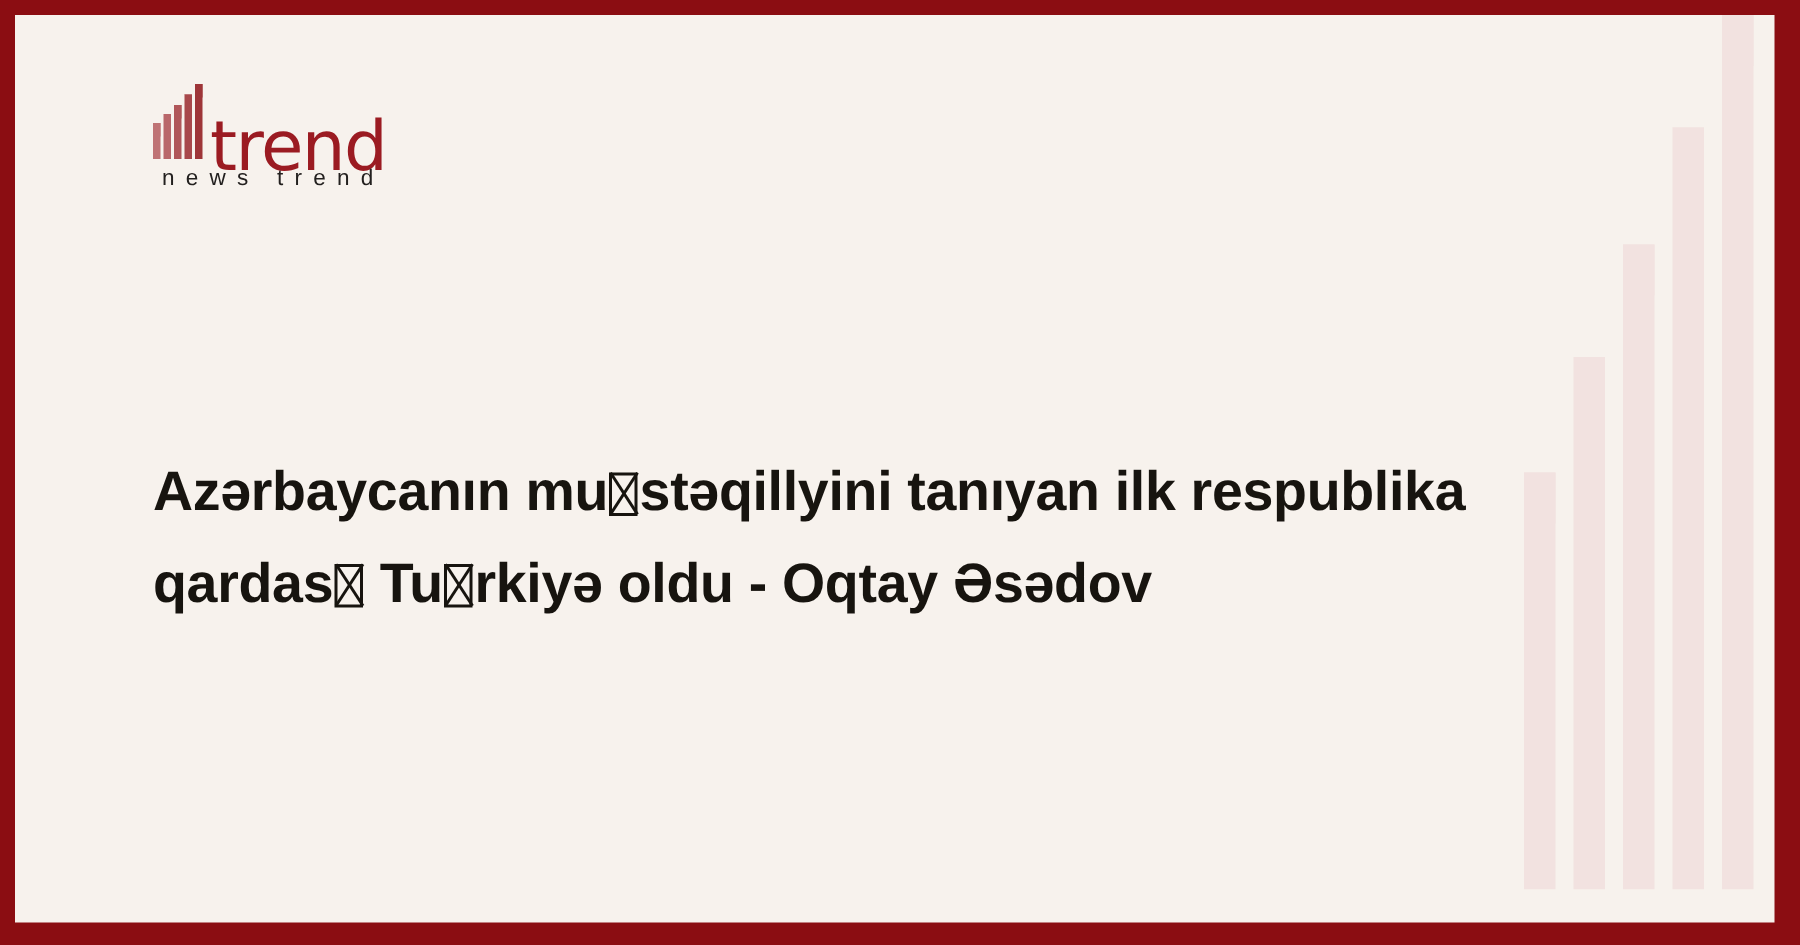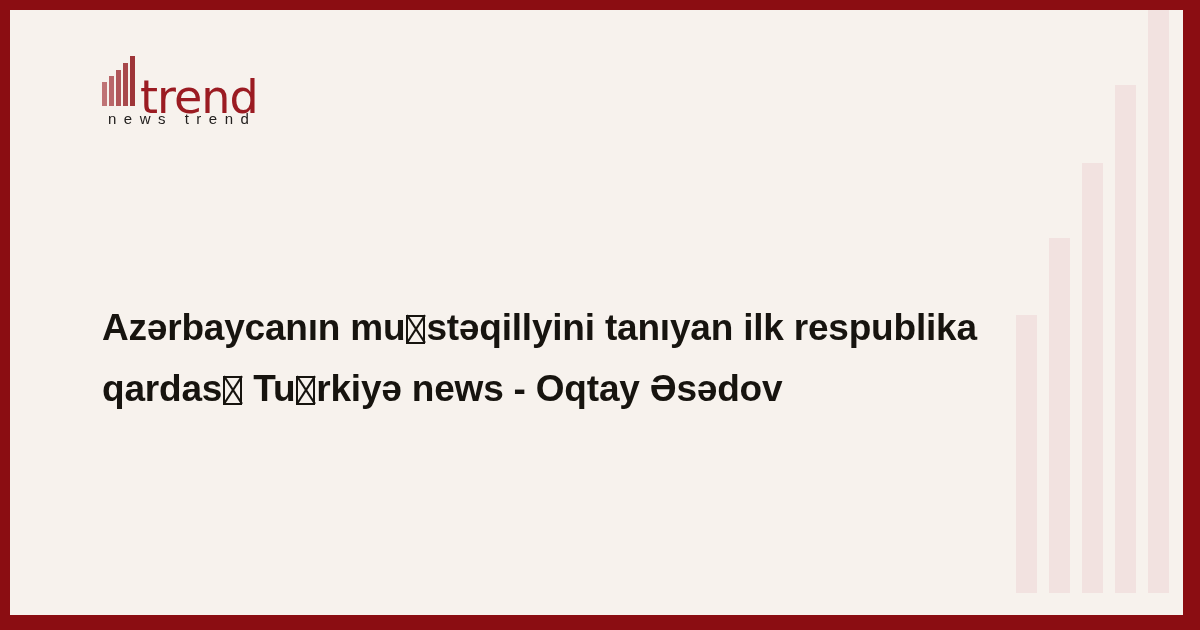--- a/index.html
+++ b/index.html
@@ -197,16 +197,16 @@
         <div class="lb lb5">
             <i></i>
           </div>
       </div>
       <div class="logo-word">trend</div>
     </div>
     <div class="logo-sub">news trend</div>
   </div>
 
   <h1 class="headline">
-    <span>Azərbaycanın mu</span><span class="tofu"></span><span>stəqillyini tanıyan ilk respublika qardas</span><span class="tofu"></span><span> Tu</span><span class="tofu"></span><span>rkiyə news - Oqtay Əsədov</span>
+    <span>Azərbaycanın mu</span><span class="tofu"></span><span>stəqillyini tanıyan ilk respublika qardas</span><span class="tofu"></span><span> Tu</span><span class="tofu"></span><span>rkiyə oldu - Oqtay Əsədov</span>
   </h1>
 
 </div>
 
 </body></html>

